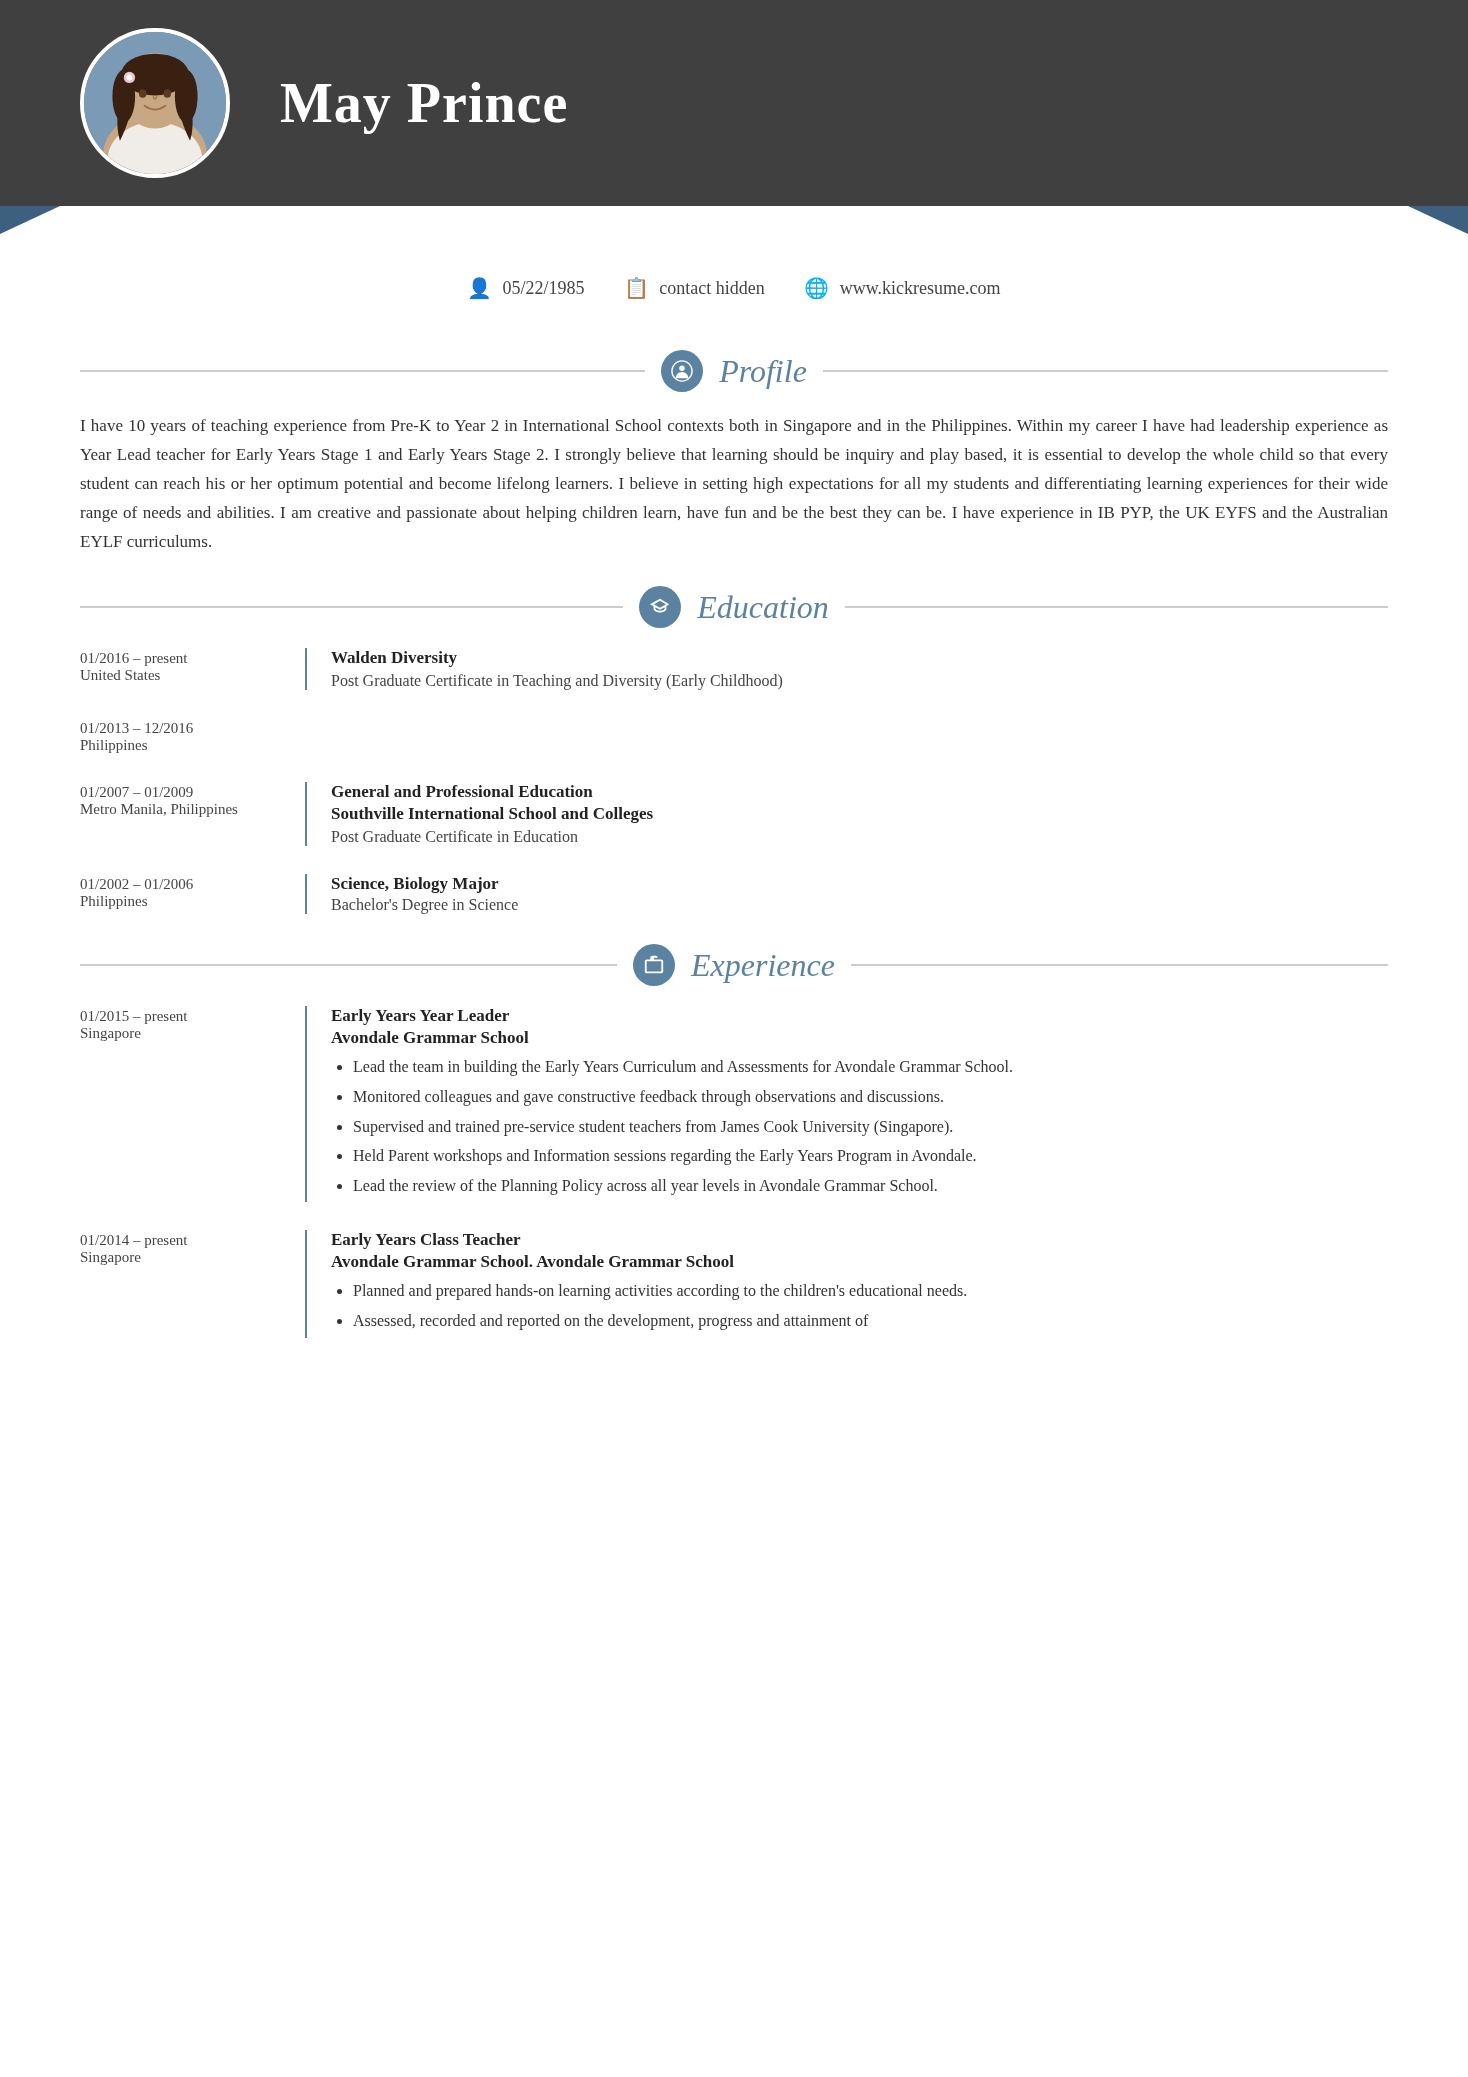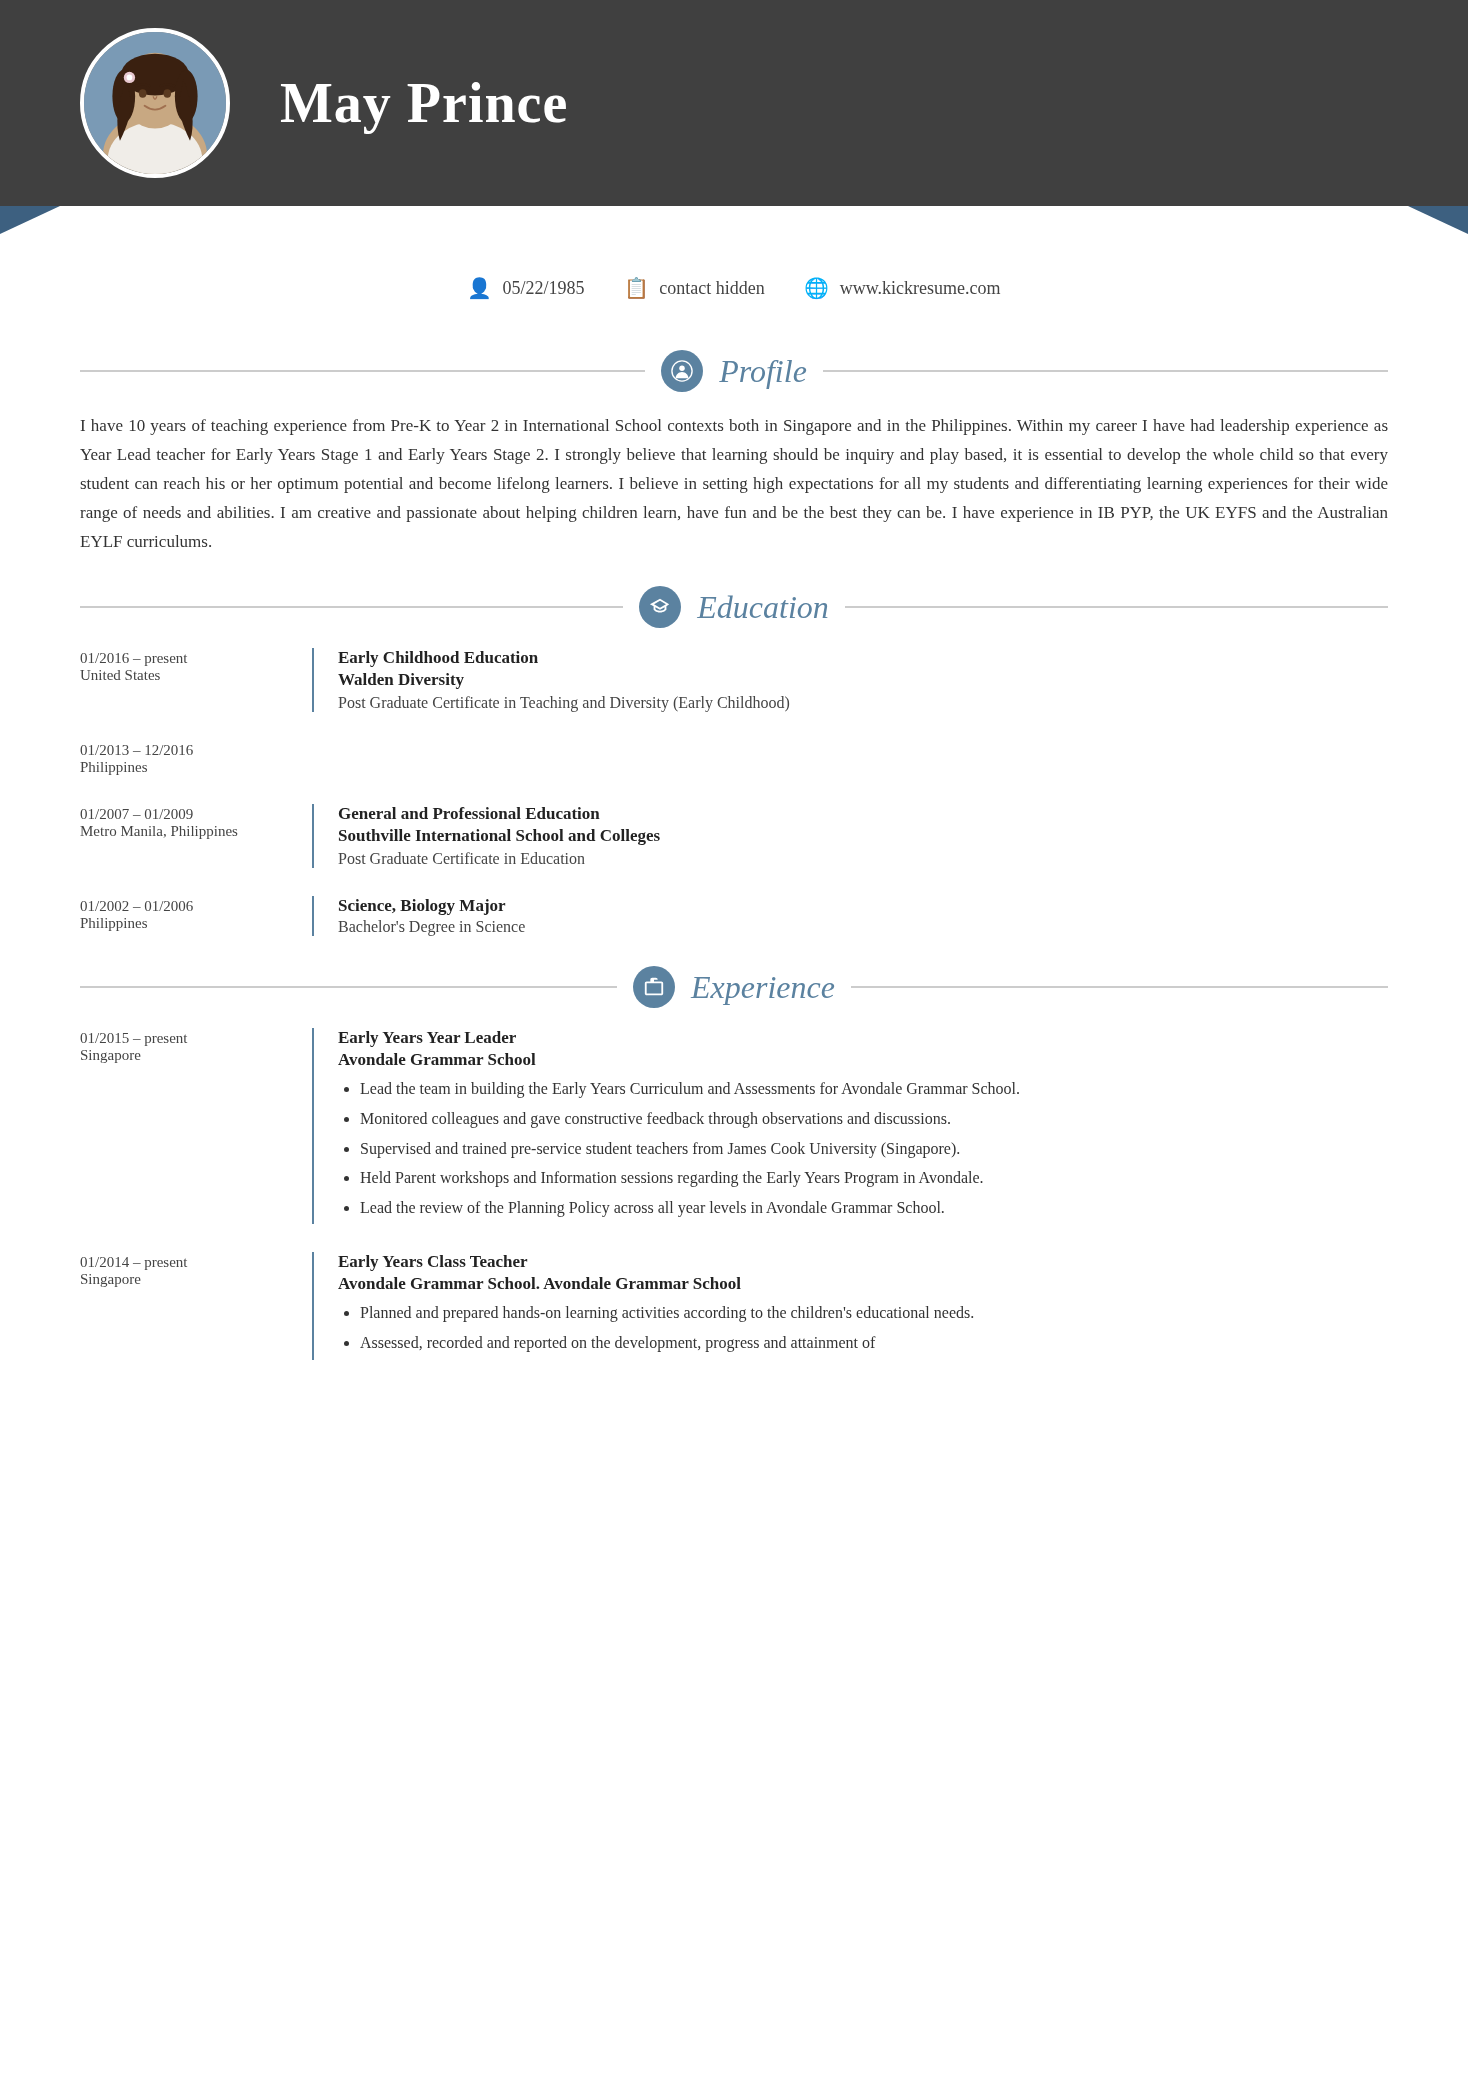--- a/index.html
+++ b/index.html
@@ -122,21 +122,21 @@
     }
 
     
     .section-content {
       margin: 0 80px 30px;
     }
 
     .entry-row {
       display: flex;
       margin-bottom: 28px;
-      gap: 12px;
+      gap: 5px;
     }
 
     .entry-date-col {
       width: 220px;
       flex-shrink: 0;
       padding-right: 20px;
       padding-top: 2px;
     }
 
     .entry-date {
@@ -281,21 +281,20 @@
 </div>
 
 <div class="section-content">
 
   <div class="entry-row">
     <div class="entry-date-col">
       <span class="entry-date">01/2016 – present</span>
       <span class="entry-location">United States</span>
     </div>
     <div class="entry-body">
-      <div class="entry-degree">Early Childhood Education</div>
       <div class="entry-school">Walden Diversity</div>
       <div class="entry-desc">Post Graduate Certificate in Teaching and Diversity (Early Childhood)</div>
     </div>
   </div>
 
   <div class="entry-row">
     <div class="entry-date-col">
       <span class="entry-date">01/2013 – 12/2016</span>
       <span class="entry-location">Philippines</span>
     </div>

